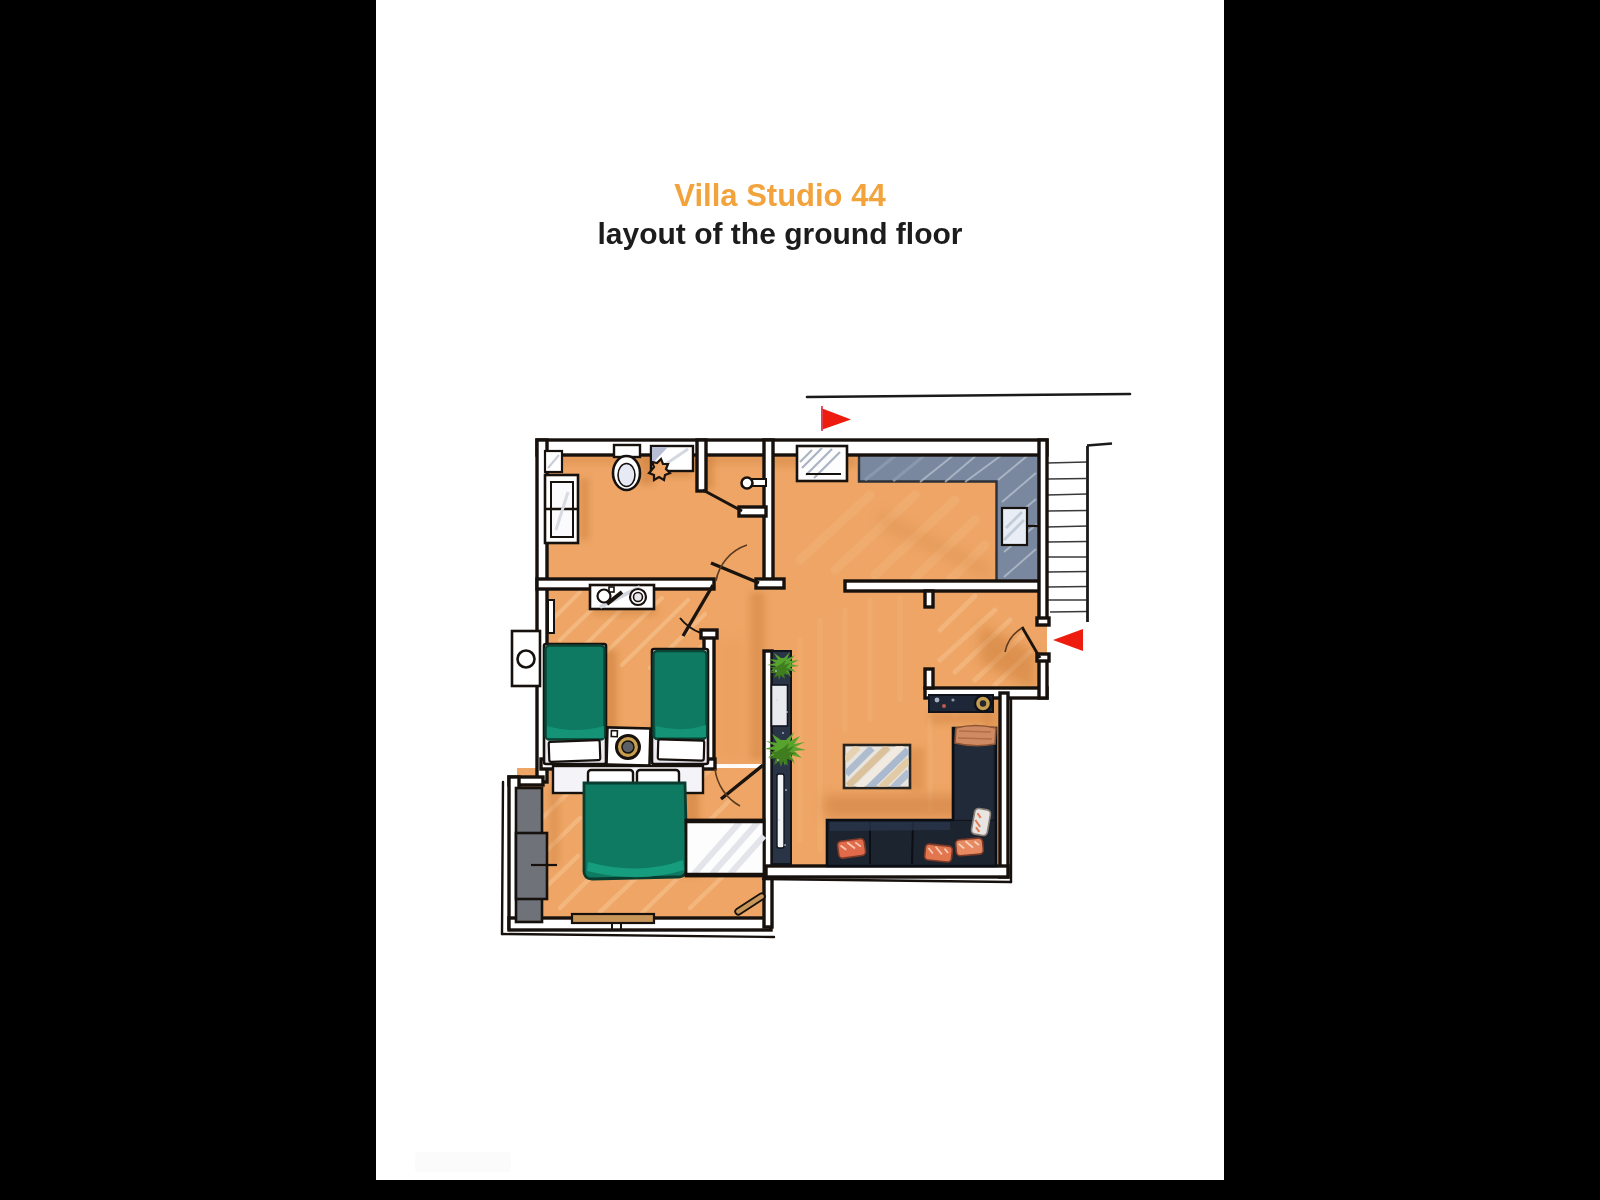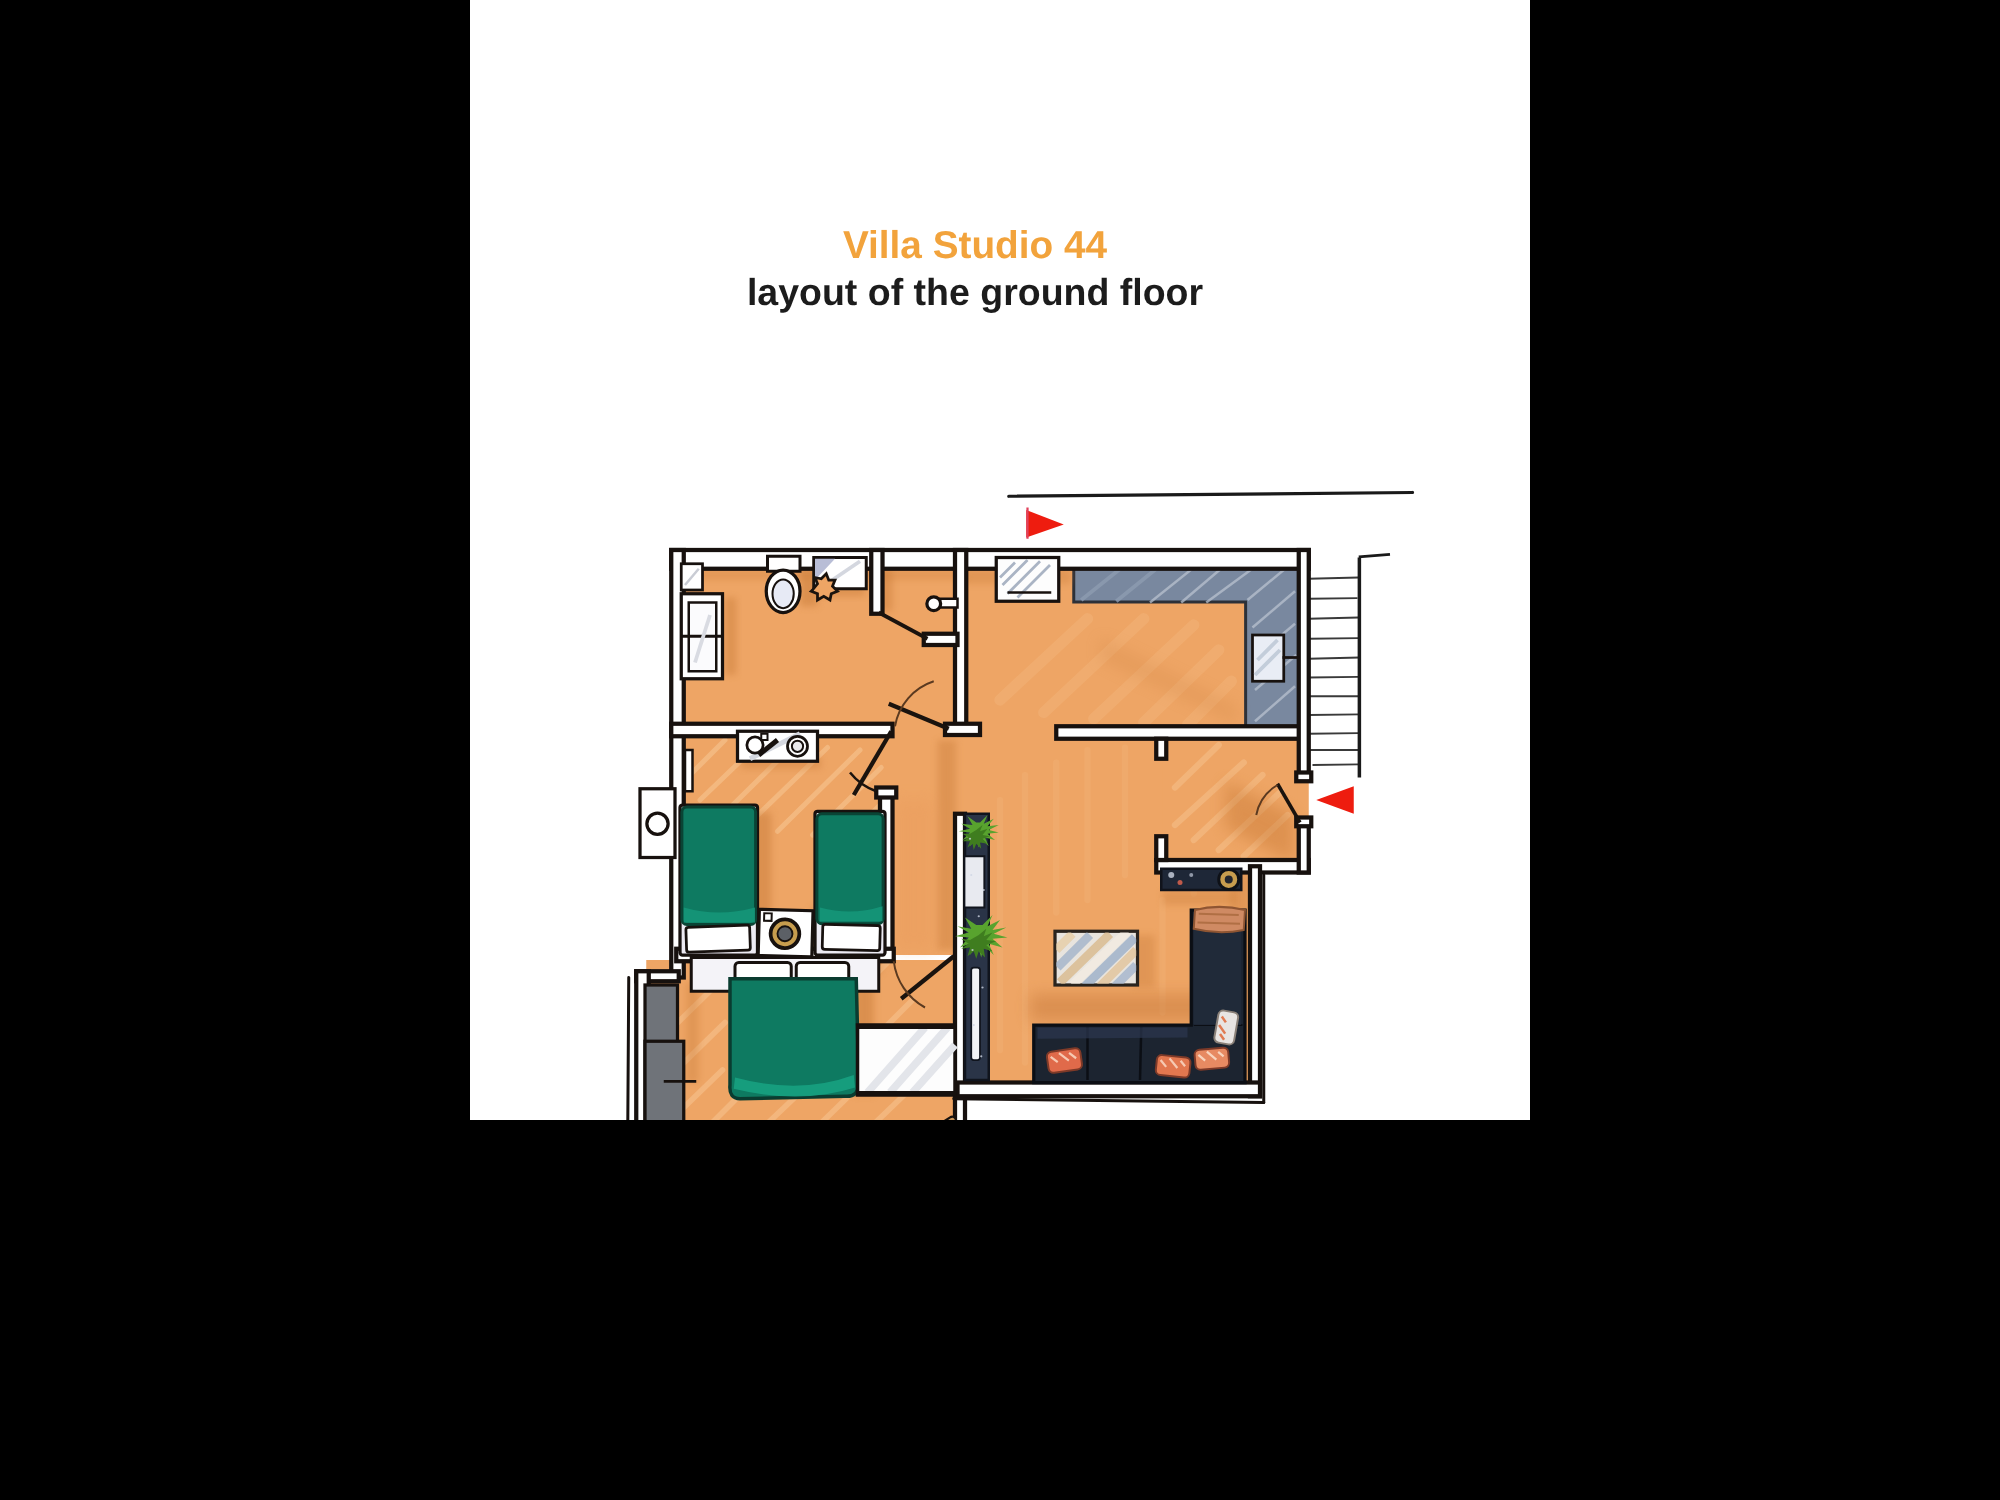--- a/index.html
+++ b/index.html
@@ -1,16 +1,16 @@
 <!DOCTYPE html>
 <html><head>
 <meta charset="utf-8">
 <style>
   html,body{margin:0;padding:0;background:#000;}
-  .page{position:relative;width:1600px;height:896px;background:#000;overflow:hidden;}
+  .page{position:relative;width:1600px;height:1180px;background:#000;overflow:hidden;}
   svg{display:block;}
 </style>
 </head>
 <body>
 <div class="page">
 <svg width="1600" height="1200" viewBox="0 0 1600 1200" font-family="Liberation Sans, sans-serif">
 <defs>
   <filter id="soft" x="-50%" y="-50%" width="200%" height="200%">
           <feGaussianBlur stdDeviation="3"></feGaussianBlur>
         </filter>

